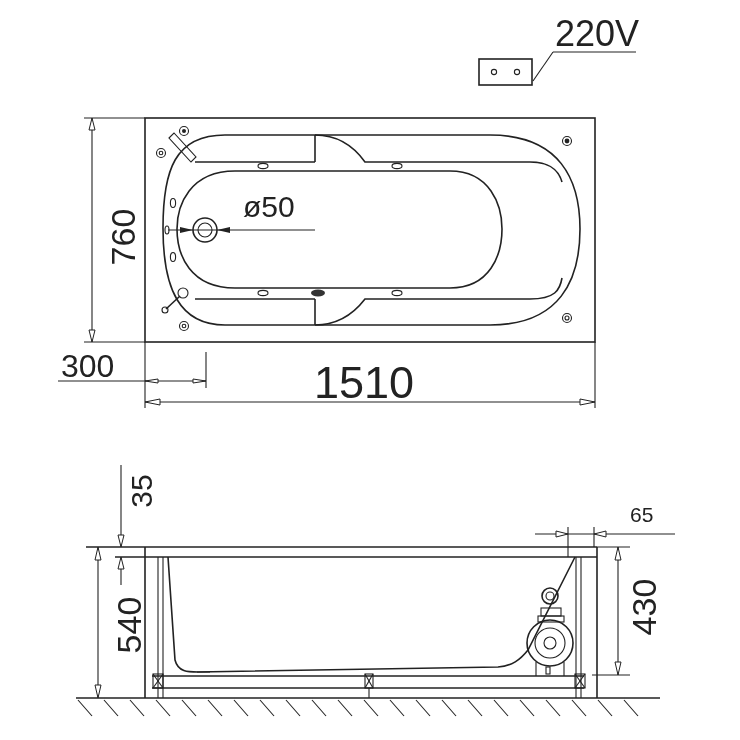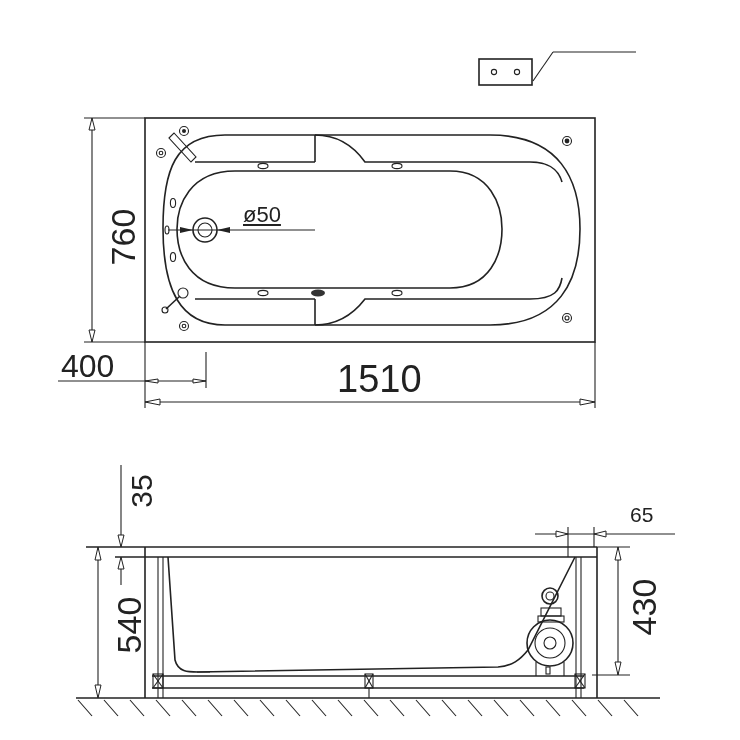--- a/index.html
+++ b/index.html
@@ -210,28 +210,29 @@
       <polygon points="594,534 606,531 606,537" class="arrow"></polygon>
 
       <line x1="597" y1="547" x2="630" y2="547" class="dim"></line>
       <line x1="592" y1="675" x2="630" y2="675" class="dim"></line>
       <line x1="618" y1="547" x2="618" y2="675" class="dim"></line>
       <polygon points="615,560 618,547 621,560" class="arrow"></polygon>
       <polygon points="615,662 618,675 621,662" class="arrow"></polygon>
     </g>
   </svg>
 
+  <div class="lbl" style="left:555px; top:16px; font-size:36px;">220V</div>
 
   <div class="lbl rot" style="left:88px; top:220px; width:70px; height:34px; text-align:center; font-size:34px;">760</div>
 
-  <div class="lbl" style="left:243px; top:204px; font-size:22px;text-decoration:underline;">ø50</div>
-
-  <div class="lbl" style="left:61px; top:350px; font-size:32px;">400</div>
-
-  <div class="lbl" style="left:337px; top:360px; font-size:38px;">1510</div>
+  <div class="lbl" style="left:243px; top:192px; font-size:30px;">ø50</div>
+
+  <div class="lbl" style="left:61px; top:350px; font-size:32px;">300</div>
+
+  <div class="lbl" style="left:314px; top:360px; font-size:45px;">1510</div>
 
   <div class="lbl rot" style="left:122px; top:476px; width:40px; height:30px; text-align:center; font-size:30px;">35</div>
 
   <div class="lbl rot" style="left:94px; top:608px; width:70px; height:34px; text-align:center; font-size:34px;">540</div>
 
   <div class="lbl" style="left:630px; top:504px; font-size:21px;">65</div>
 
   <div class="lbl rot" style="left:609px; top:590px; width:70px; height:34px; text-align:center; font-size:34px;">430</div>
 
 </div>

